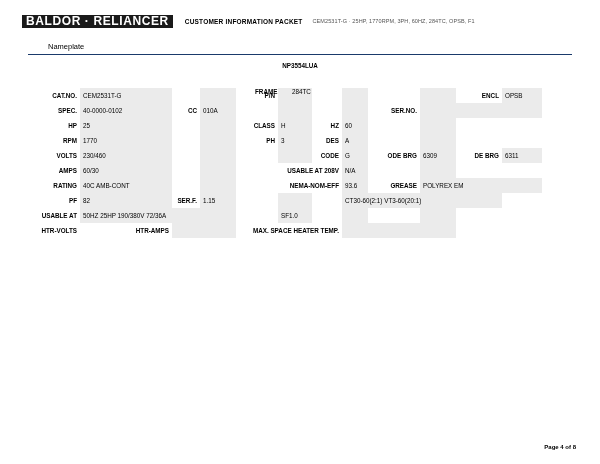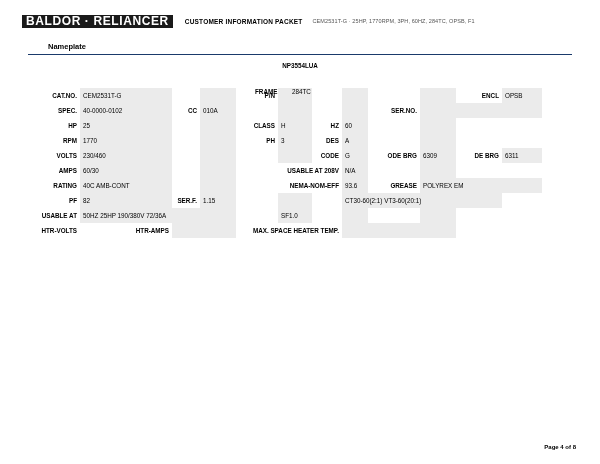--- a/index.html
+++ b/index.html
@@ -51,21 +51,21 @@
     white-space: nowrap;
     letter-spacing: 0.1px;
   }
 
   
   .section-title {
     position: absolute;
     top: 42px;
     left: 28px;
     font-size: 7.5px;
-    font-weight: bold;
+    font-weight: normal;
     color: #000;
     padding-left: 20px;
   }
   .section-rule {
     position: absolute;
     top: 54px;
     left: 28px;
     width: 544px;
     height: 1px;
     background: #1a3a6b;

